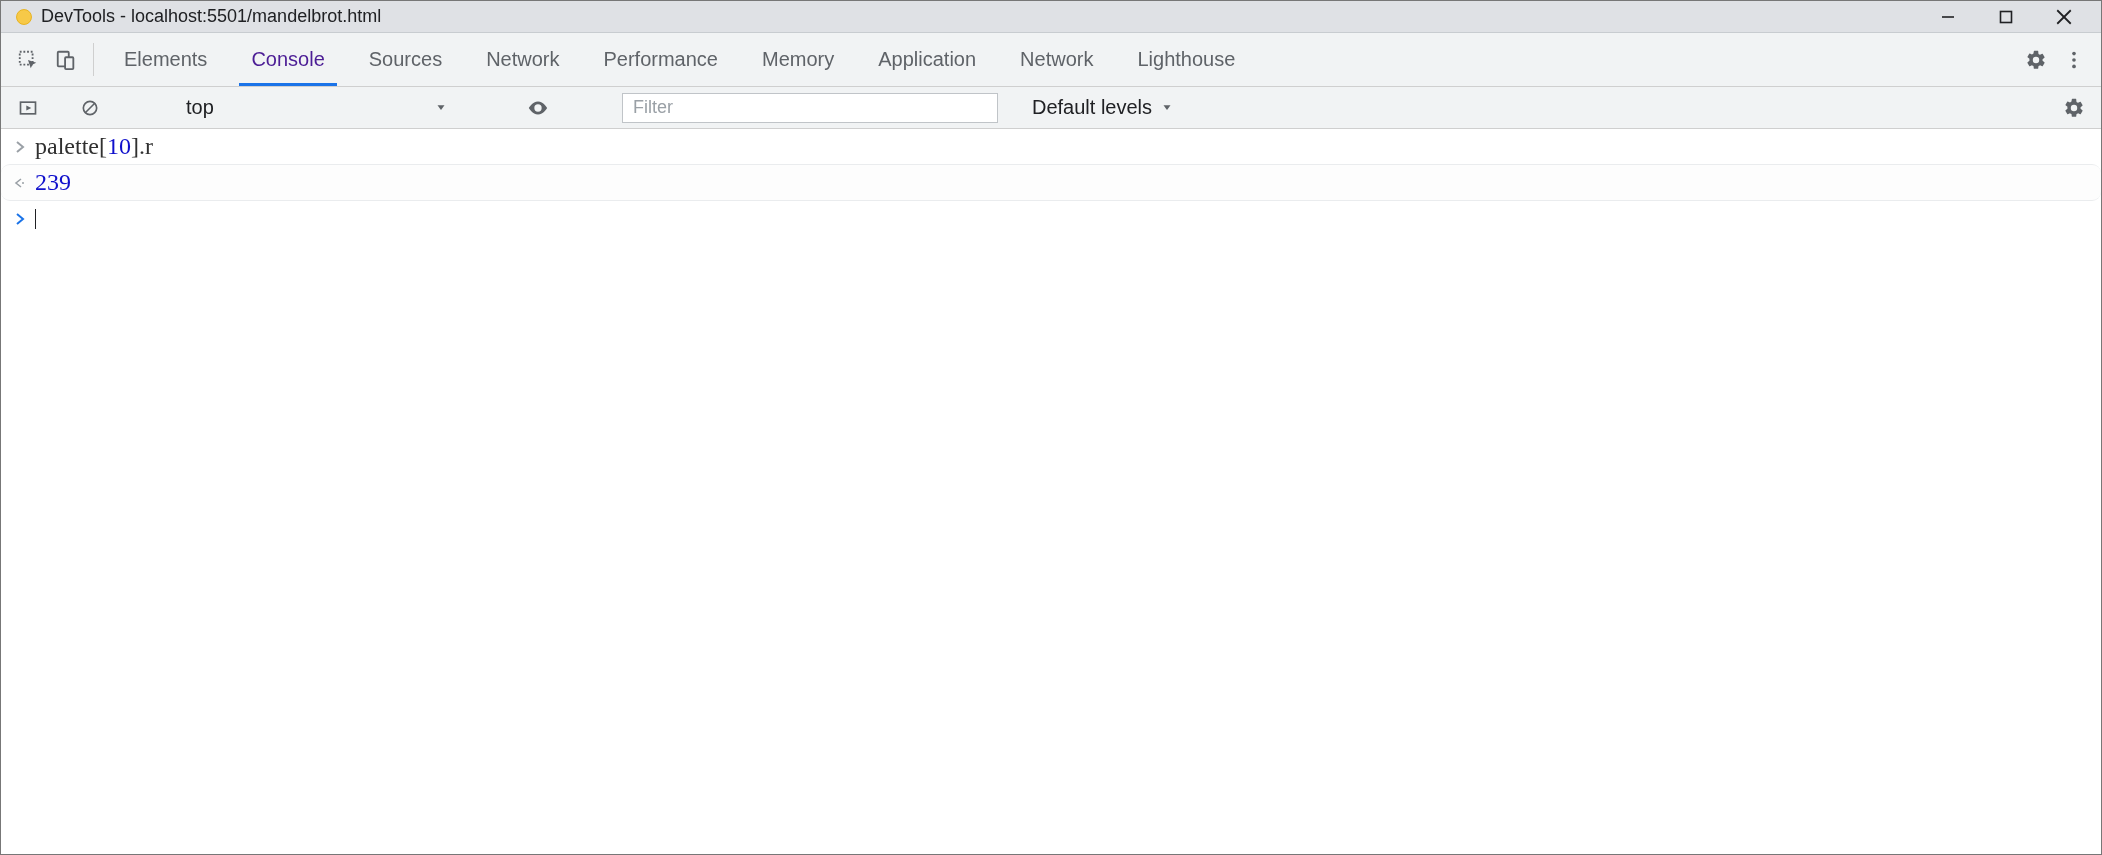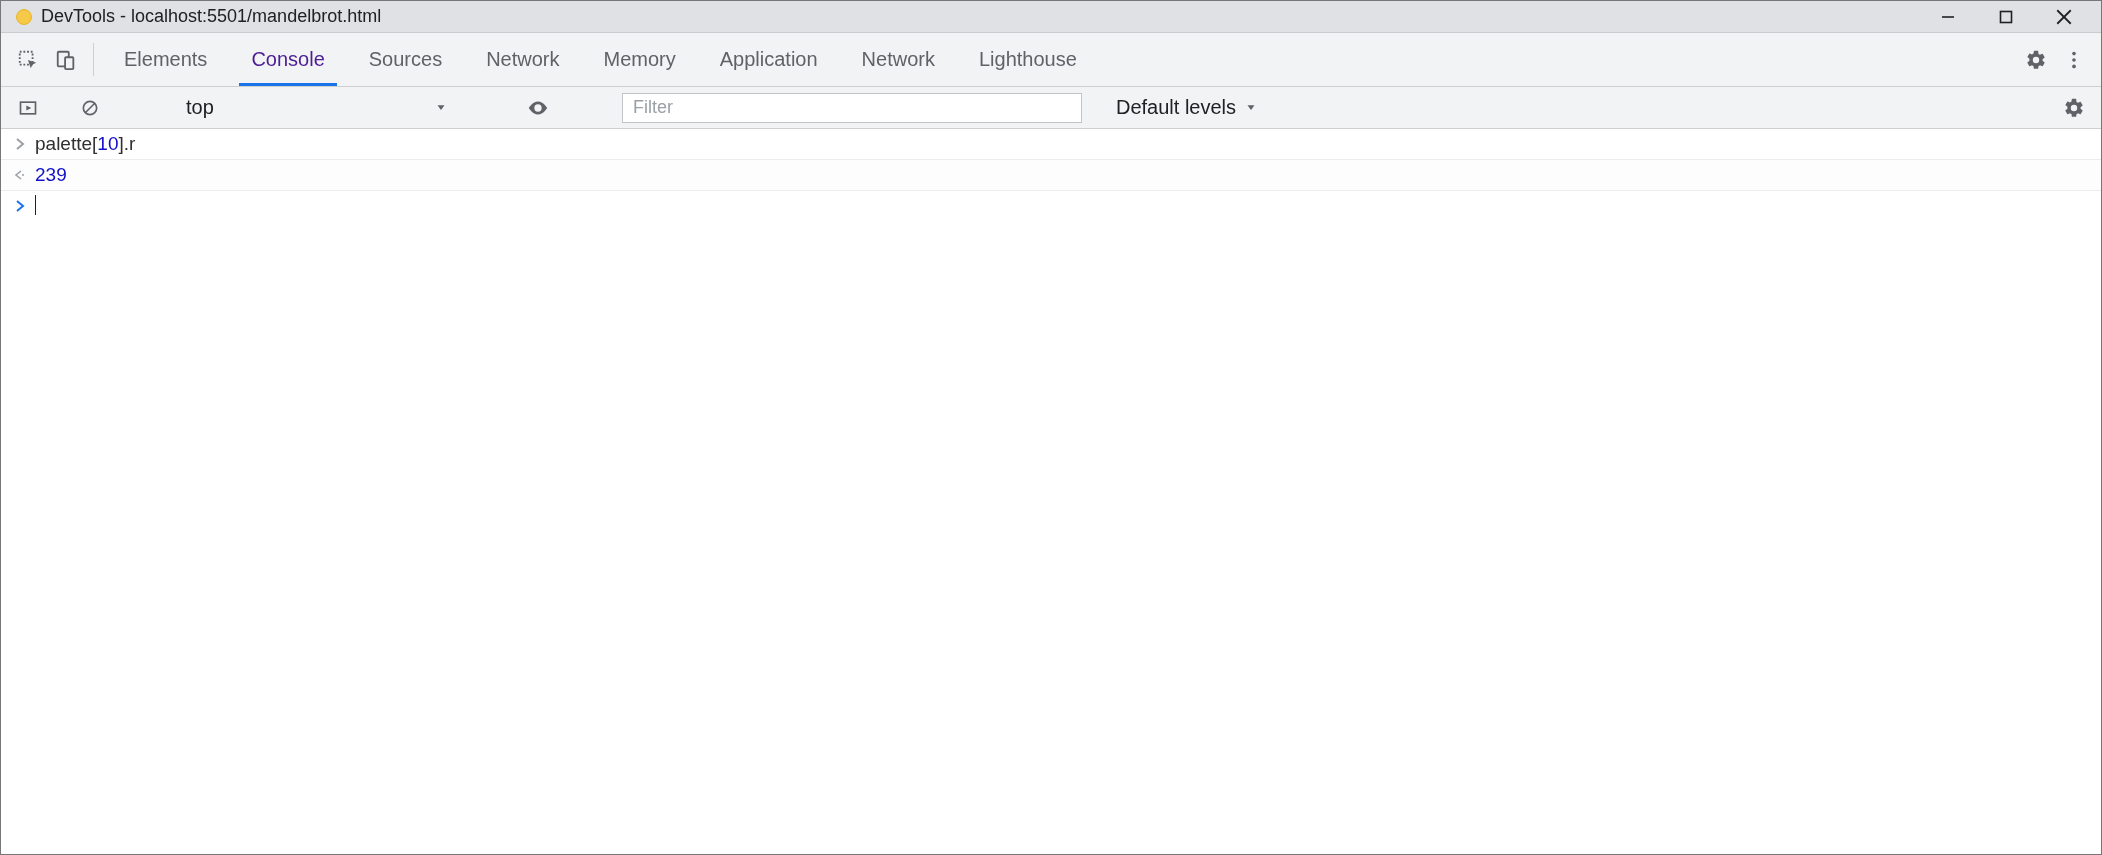--- a/index.html
+++ b/index.html
@@ -105,21 +105,21 @@
     align-items: center;
     gap: 10px;
     padding: 0 6px 0 12px;
     min-width: 280px;
     justify-content: space-between;
     color: #202124;
     font-size: 20px;
   }
   .context-select .caret { color: #555; }
   .filter-input {
-    width: 460px;
+    width: 376px;
     height: 30px;
     border: 1px solid #c0c4c8;
     background: #fff;
     padding: 0 10px;
     font-size: 18px;
     color: #202124;
     outline: none;
   }
   .filter-input::placeholder { color: #9aa0a6; }
   .levels {
@@ -127,34 +127,35 @@
     align-items: center;
     gap: 8px;
     color: #202124;
     font-size: 20px;
     padding-left: 10px;
   }
   .ctoolbar .spacer { flex: 1 1 auto; }
 
   
   .console {
-    font-family: Liberation Sans, sans-serif;
-    font-size: 19px;
+    font-family: Liberation Serif, serif;
+    font-size: 24px;
     color: #303030;
   }
   .line {
     display: flex;
     align-items: center;
     padding: 4px 10px;
     min-height: 30px;
   }
   .line.out {
     border-top: 1px solid #eaecee;
     border-bottom: 1px solid #eaecee;
     background: #fdfdfd;
+    border-radius: 9px;
   }
   .gutter {
     width: 18px;
     flex: 0 0 18px;
     display: flex;
     align-items: center;
     justify-content: center;
     color: #9aa0a6;
     margin-right: 6px;
   }
@@ -220,20 +221,23 @@
     <div class="tab active">
         <span>Console</span>
       </div>
     <div class="tab">
         <span>Sources</span>
       </div>
     <div class="tab">
         <span>Network</span>
       </div>
     <div class="tab">
+        <span>Performance</span>
+      </div>
+    <div class="tab">
         <span>Memory</span>
       </div>
     <div class="tab">
         <span>Application</span>
       </div>
     <div class="tab">
         <span>Network</span>
       </div>
     <div class="tab">
         <span>Lighthouse</span>

